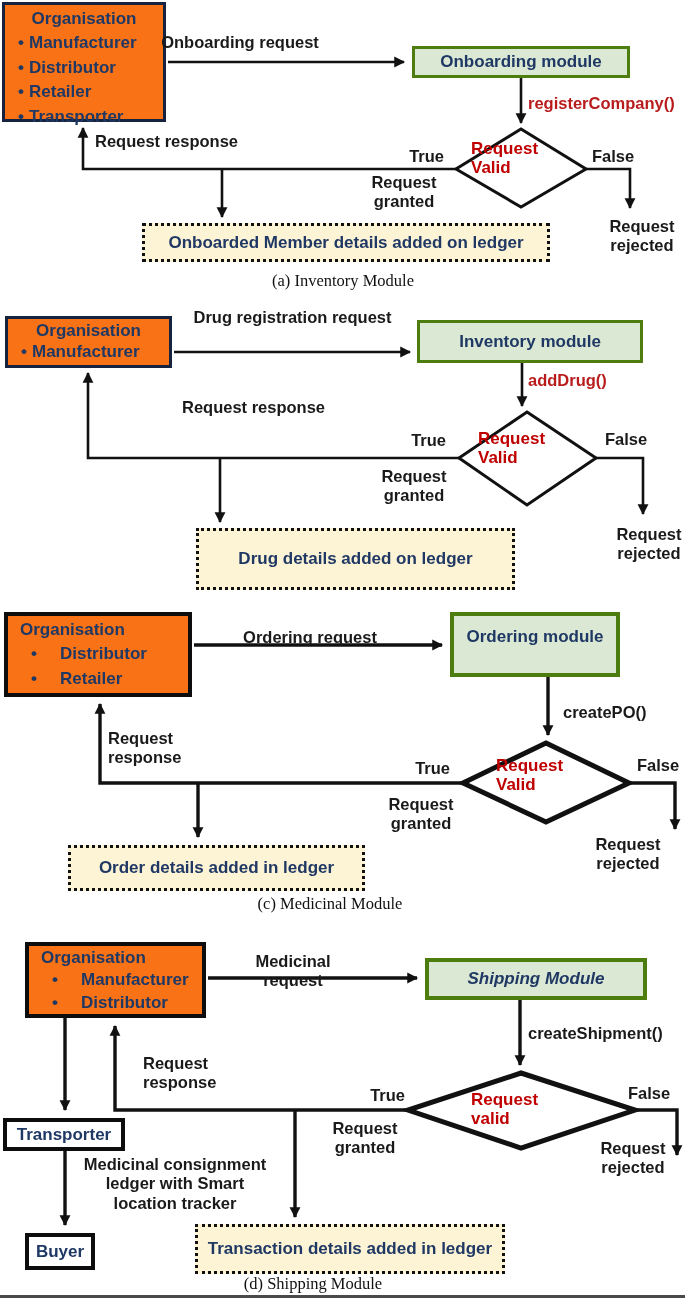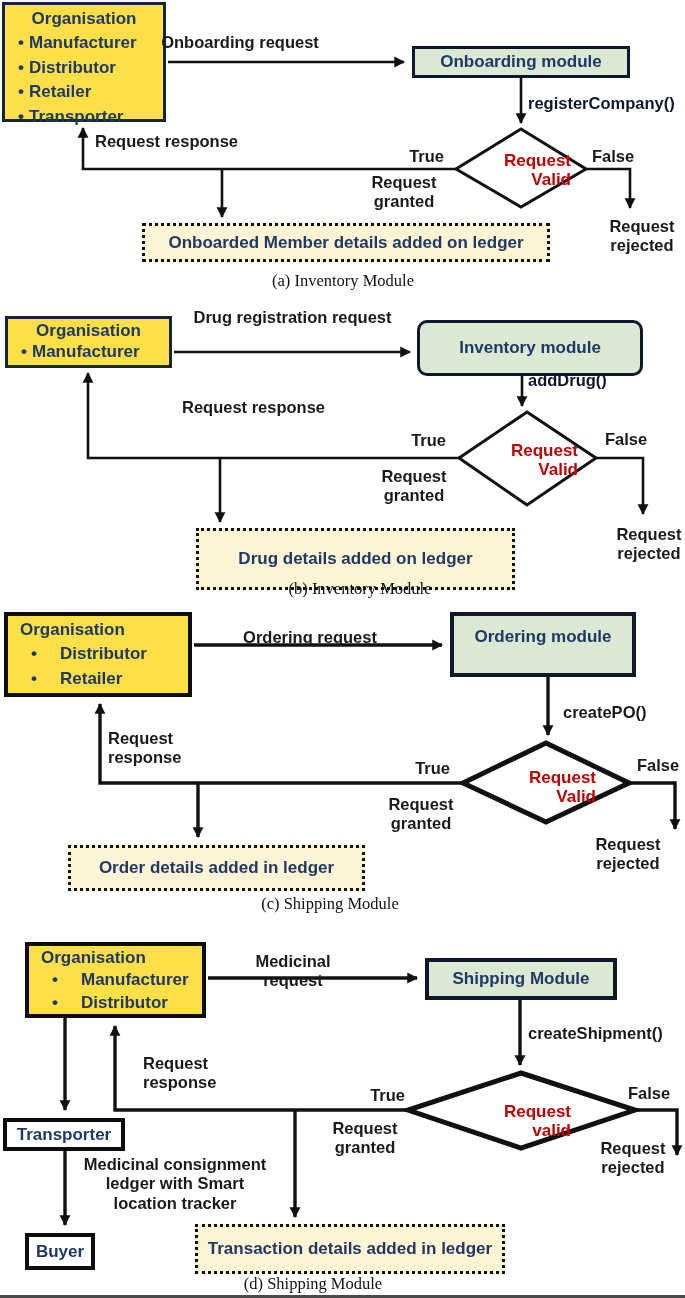--- a/index.html
+++ b/index.html
@@ -1,43 +1,43 @@
 <!DOCTYPE html>
 <html><head>
 <meta charset="utf-8">
 <style>
   html,body{margin:0;padding:0;background:#ffffff;}
   #stage{position:relative;width:685px;height:1298px;background:#ffffff;overflow:hidden;
          font-family:"Liberation Sans",sans-serif;}
   #connectors{position:absolute;left:0;top:0;z-index:1;}
   .abs{position:absolute;z-index:2;box-sizing:border-box;}
   .lbl{font-weight:700;font-size:16.5px;color:#1a1a1a;line-height:1.17;}
-  .navy{color:#0f172a;text-align:center;}
+  .navy{color:#b91c1c;text-align:center;}
   .red{color:#c00000;}
   .ctr{text-align:center;}
   .rgt{text-align:right;}
   .nowrap{white-space:nowrap;}
-  .orgbox{background:#fde047;border:3px solid #16233f;z-index:2;position:absolute;box-sizing:border-box;}
+  .orgbox{background:#f97316;border:3px solid #16233f;z-index:2;position:absolute;box-sizing:border-box;}
   .orgbox.thick{border-width:4px;border-color:#0d0d0d;}
   .orgtitle{font-weight:700;font-size:17px;color:#1f3864;line-height:1.2;margin-top:4px;}
   .orgtitle.left{text-align:left;padding-left:12px;}
   .orgtitle.center{text-align:center;}
   .orgrow{display:flex;font-weight:700;font-size:17px;color:#1f3864;line-height:1.2;margin-top:4px;}
   .orgrow .bullet{flex:0 0 auto;text-align:center;}
   .tight .orgrow .bullet{width:16px;margin-left:8px;}
   .wide  .orgrow .bullet{width:16px;margin-left:18px;margin-right:18px;}
-  .modbox{background:#dbe8d4;border:3px solid #0f172a;display:flex;align-items:center;justify-content:center;
+  .modbox{background:#dbe8d4;border:3px solid #4d7c0f;display:flex;align-items:center;justify-content:center;
           font-weight:700;font-size:17px;color:#1f3864;z-index:2;position:absolute;box-sizing:border-box;}
   .modbox.thick{border-width:4px;}
   .ledger{background:#fdf3d5;border:3px dotted #111111;display:flex;align-items:center;justify-content:center;
           font-weight:700;font-size:17px;color:#1f3864;z-index:2;position:absolute;box-sizing:border-box;}
   .plainbox{background:#ffffff;border:4px solid #0d0d0d;display:flex;align-items:center;justify-content:center;
           font-weight:700;font-size:17px;color:#1f3864;z-index:2;position:absolute;box-sizing:border-box;}
   .caption{font-family:"Liberation Serif",serif;font-size:16.5px;color:#111111;text-align:center;}
-  .decision{font-weight:700;font-size:17px;line-height:1.13;text-align:right;margin-top:12px;}
+  .decision{font-weight:700;font-size:17px;line-height:1.13;text-align:left;}
   #bottom-bar{position:absolute;left:0;top:1295px;width:685px;height:3px;background:#4a4a4a;z-index:2;}
 </style>
 </head>
 <body>
 
 <div id="stage">
 
   <svg id="connectors" width="685" height="1298" viewBox="0 0 685 1298">
     <defs>
       <marker id="ah" viewBox="0 0 12 12" refX="10" refY="6" markerWidth="13" markerHeight="13" orient="auto" markerUnits="userSpaceOnUse">
@@ -116,67 +116,66 @@
   <div class="abs caption" style="left:193px;top:271px;width:300px;">(a)  Inventory Module</div>
 
   <div class="orgbox tight" style="left:5px;top:316px;width:167px;height:52px;">
     <div class="orgtitle center" style="margin-top:2px;">Organisation</div>
     <div class="orgrow" style="margin-top:1px;">
         <span class="bullet">•</span>
         <span>Manufacturer</span>
       </div>
   </div>
   <div class="abs lbl ctr nowrap" style="left:180px;top:308px;width:225px;">Drug registration request</div>
-  <div class="modbox" style="left:417px;top:320px;width:226px;height:56px;border-radius:10px;">Inventory module</div>
+  <div class="modbox" style="left:417px;top:320px;width:226px;height:43px;">Inventory module</div>
   <div class="abs lbl navy nowrap" style="left:528px;top:371px;">addDrug()</div>
   <div class="abs decision red" style="left:478px;top:429px;width:100px;">Request Valid</div>
   <div class="abs lbl rgt" style="left:398px;top:431px;width:48px;">True</div>
   <div class="abs lbl" style="left:605px;top:430px;width:50px;">False</div>
   <div class="abs lbl nowrap" style="left:182px;top:398px;">Request response</div>
   <div class="abs lbl ctr" style="left:377px;top:467px;width:74px;">Request granted</div>
   <div class="abs lbl ctr" style="left:610px;top:525px;width:78px;">Request rejected</div>
   <div class="ledger" style="left:196px;top:528px;width:319px;height:62px;">Drug details added on ledger</div>
-  <div class="abs caption" style="left:210px;top:579px;width:300px;">(b)  Inventory Module</div>
 
   <div class="orgbox thick wide" style="left:4px;top:612px;width:188px;height:85px;">
     <div class="orgtitle left">Organisation</div>
     <div class="orgrow">
         <span class="bullet">•</span>
         <span>Distributor</span>
       </div>
     <div class="orgrow">
         <span class="bullet">•</span>
         <span>Retailer</span>
       </div>
   </div>
   <div class="abs lbl ctr nowrap" style="left:230px;top:628px;width:160px;">Ordering request</div>
-  <div class="modbox thick" style="left:450px;top:612px;width:186px;height:65px;padding-bottom:16px;">Ordering module</div>
+  <div class="modbox thick" style="left:450px;top:612px;width:170px;height:65px;padding-bottom:16px;">Ordering module</div>
   <div class="abs lbl nowrap" style="left:563px;top:703px;">createPO()</div>
   <div class="abs decision red" style="left:496px;top:756px;width:100px;">Request Valid</div>
   <div class="abs lbl rgt" style="left:402px;top:759px;width:48px;">True</div>
   <div class="abs lbl" style="left:637px;top:756px;width:50px;">False</div>
   <div class="abs lbl" style="left:108px;top:729px;width:110px;">Request response</div>
   <div class="abs lbl ctr" style="left:383px;top:795px;width:76px;">Request granted</div>
   <div class="abs lbl ctr" style="left:588px;top:835px;width:80px;">Request rejected</div>
   <div class="ledger" style="left:68px;top:845px;width:297px;height:46px;">Order details added in ledger</div>
-  <div class="abs caption" style="left:180px;top:894px;width:300px;">(c)  Shipping Module</div>
+  <div class="abs caption" style="left:180px;top:894px;width:300px;">(c)  Medicinal Module</div>
 
   <div class="orgbox thick wide" style="left:25px;top:942px;width:181px;height:76px;">
     <div class="orgtitle left" style="margin-top:2px;">Organisation</div>
     <div class="orgrow" style="margin-top:2px;">
         <span class="bullet">•</span>
         <span>Manufacturer</span>
       </div>
     <div class="orgrow" style="margin-top:2px;">
         <span class="bullet">•</span>
         <span>Distributor</span>
       </div>
   </div>
   <div class="abs lbl ctr" style="left:243px;top:952px;width:100px;">Medicinal request</div>
-  <div class="modbox thick" style="left:425px;top:958px;width:192px;height:42px;">Shipping Module</div>
+  <div class="modbox thick" style="left:425px;top:958px;width:222px;height:42px;font-style:italic;">Shipping Module</div>
   <div class="abs lbl nowrap" style="left:528px;top:1024px;">createShipment()</div>
   <div class="abs decision red" style="left:471px;top:1090px;width:100px;">Request valid</div>
   <div class="abs lbl rgt" style="left:357px;top:1086px;width:48px;">True</div>
   <div class="abs lbl" style="left:628px;top:1084px;width:54px;">False</div>
   <div class="abs lbl" style="left:143px;top:1054px;width:110px;">Request response</div>
   <div class="abs lbl ctr" style="left:326px;top:1119px;width:78px;">Request granted</div>
   <div class="abs lbl ctr" style="left:593px;top:1139px;width:80px;">Request rejected</div>
   <div class="plainbox" style="left:3px;top:1118px;width:122px;height:33px;">Transporter</div>
   <div class="abs lbl ctr" style="left:80px;top:1155px;width:190px;">Medicinal consignment ledger with Smart location tracker</div>
   <div class="plainbox" style="left:25px;top:1233px;width:70px;height:37px;">Buyer</div>

